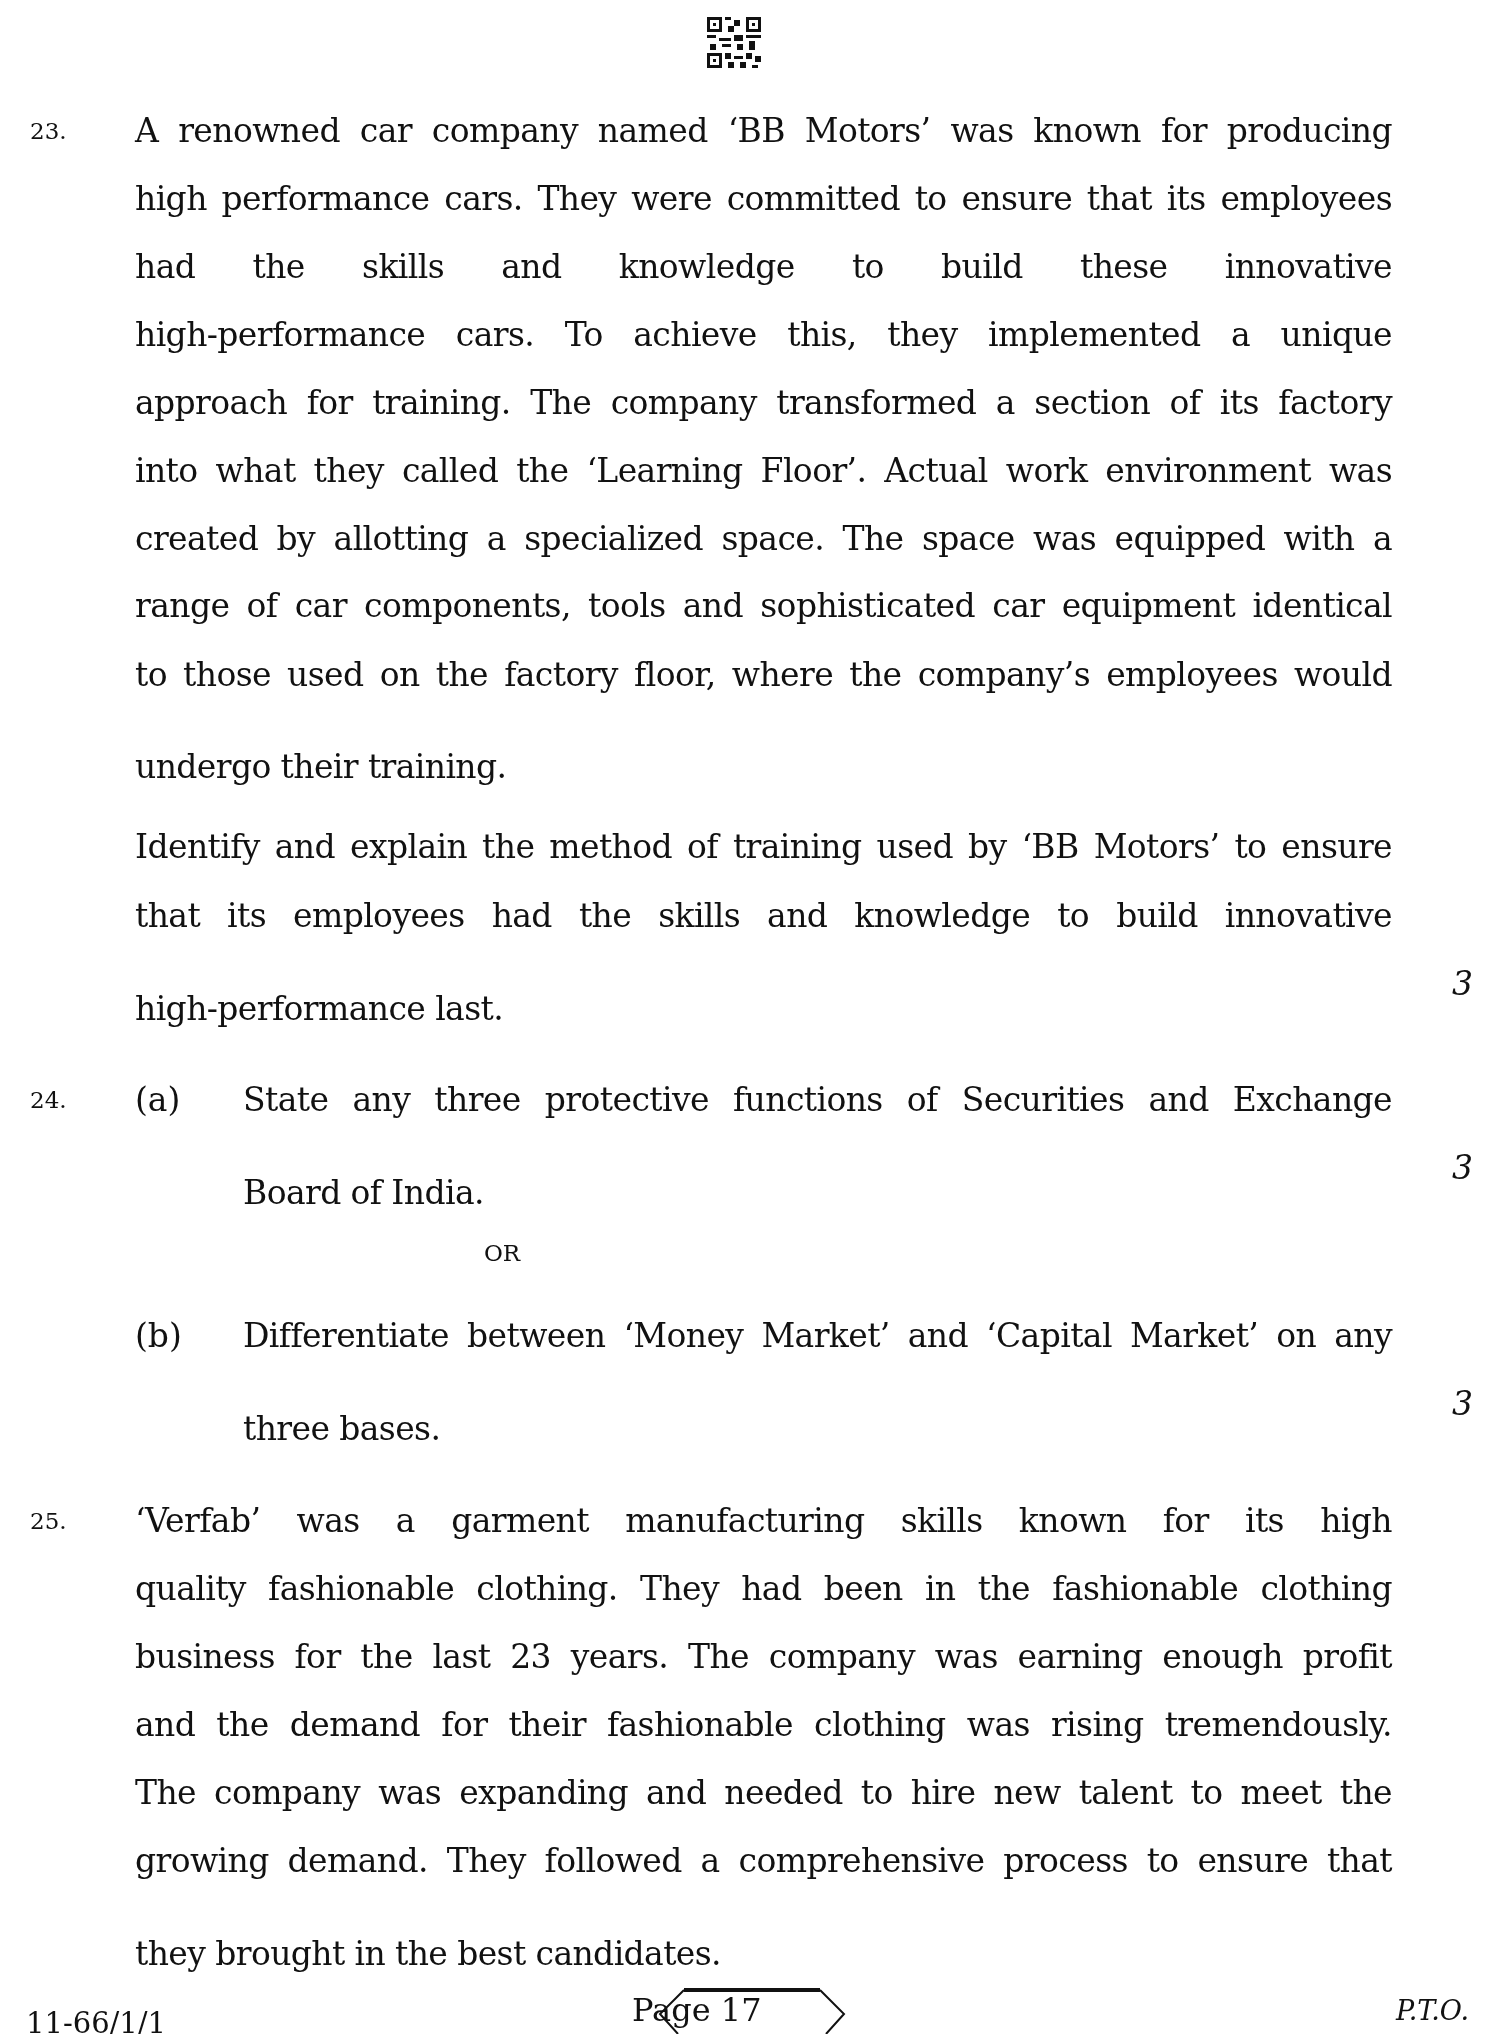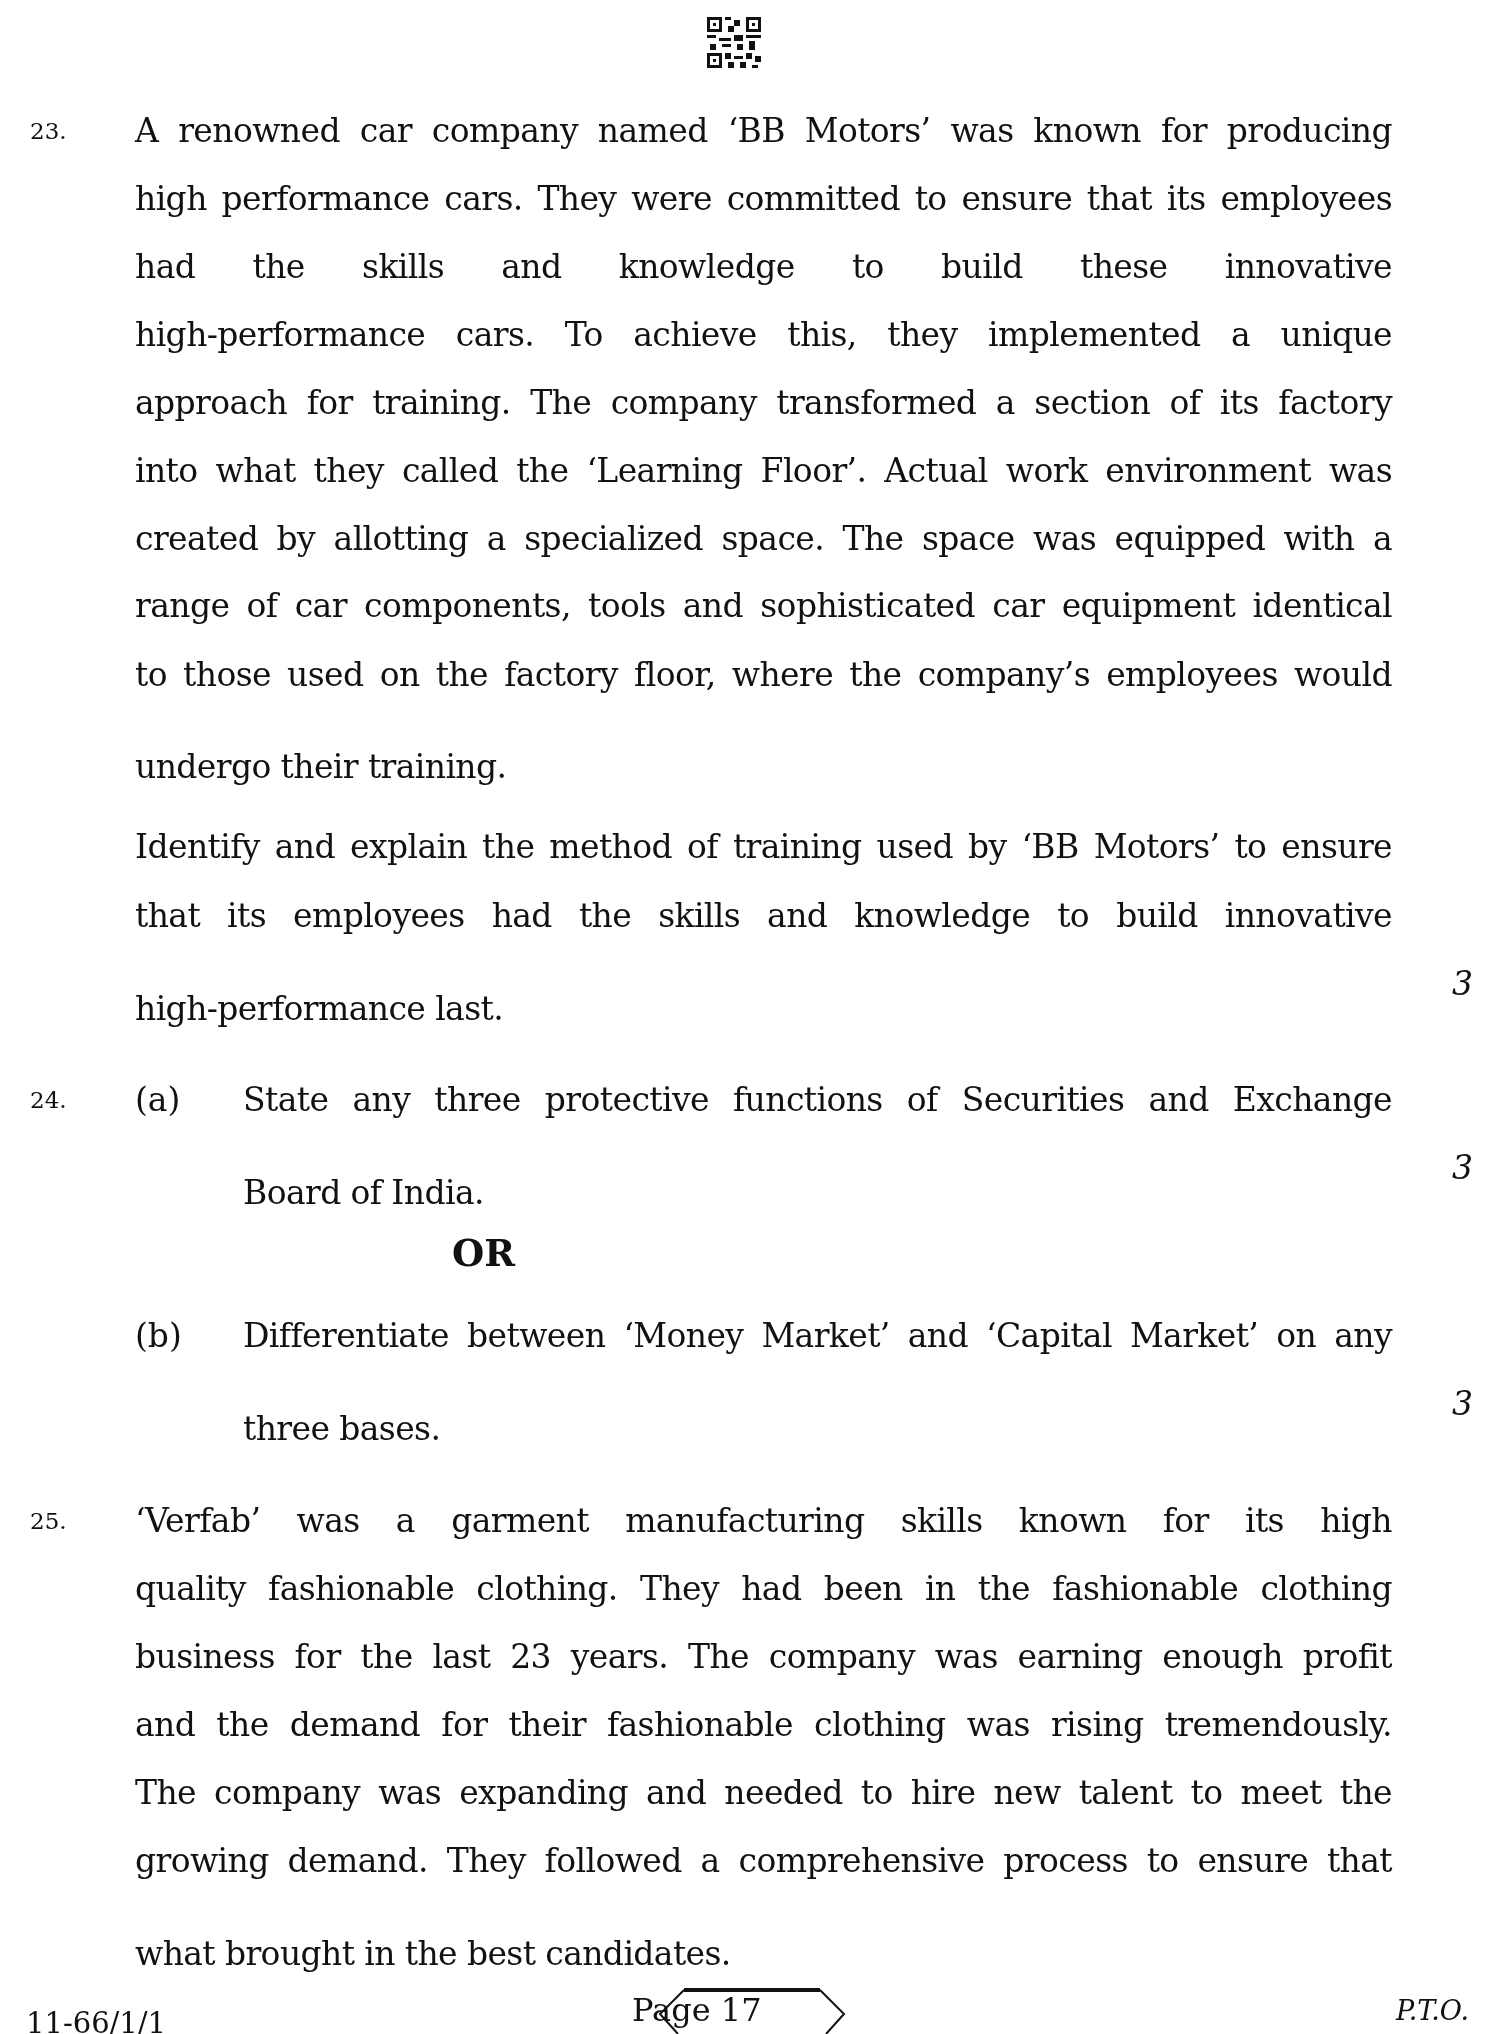--- a/index.html
+++ b/index.html
@@ -6,21 +6,21 @@
   body { width:1505px; height:2034px; position:relative; overflow:hidden;
          font-family:"DejaVu Serif","Liberation Serif",serif; color:#111; }
   .qr { position:absolute; left:707px; top:16px; width:54px; height:52px; }
   .line { position:absolute; left:135px; width:1257px; height:40px; line-height:40px;
           font-size:33px; text-align:justify; text-align-last:justify; white-space:nowrap; letter-spacing:-0.6px;
           transform:translateY(-20px); }
   .line.last { text-align-last:left;margin-top:25px; }
   .sub { left:243px; width:1149px; }
   .qnum { position:absolute; left:30px; font-size:23px; font-weight:normal; line-height:40px; transform:translateY(-20px); }
   .part { position:absolute; left:135px; font-size:33px; line-height:40px; transform:translateY(-20px); }
-  .or { position:absolute; left:452px; font-size:37px; font-weight:bold; line-height:40px; transform:translateY(-20px); }
+  .or { position:absolute; left:484px; font-size:23px; font-weight:normal; line-height:40px; transform:translateY(-20px); }
   .marks { position:absolute; left:1452px; font-size:33px; font-style:italic; line-height:40px; transform:translateY(-20px); }
   .footer-left { position:absolute; left:26px; top:1991px; font-size:29px; line-height:40px;margin-top:12px; }
   .footer-right { position:absolute; right:36px; top:1991px; font-size:27px; font-style:italic; line-height:40px; }
   .page-box { position:absolute; left:632px; top:1986px; width:240px; height:48px; }
   .page-box svg { position:absolute; left:0; top:0; }
   .page-label { position:absolute; left:0; width:240px; top:4px; text-align:left; font-size:32px; line-height:40px; }
 </style>
 </head>
 <body>
 
@@ -86,21 +86,21 @@
 <div class="line sub last" style="top:1404px">three bases.</div>
 <div class="marks" style="top:1404px">3</div>
 
 <div class="qnum" style="top:1521px">25.</div>
 <div class="line" style="top:1521px">‘Verfab’ was a garment manufacturing skills known for its high</div>
 <div class="line" style="top:1589px">quality fashionable clothing. They had been in the fashionable clothing</div>
 <div class="line" style="top:1657px">business for the last 23 years. The company was earning enough profit</div>
 <div class="line" style="top:1725px">and the demand for their fashionable clothing was rising tremendously.</div>
 <div class="line" style="top:1793px">The company was expanding and needed to hire new talent to meet the</div>
 <div class="line" style="top:1861px">growing demand. They followed a comprehensive process to ensure that</div>
-<div class="line last" style="top:1929px">what brought in the best candidates.</div>
+<div class="line last" style="top:1929px">they brought in the best candidates.</div>
 
 <div class="footer-left">11-66/1/1</div>
 <div class="page-box">
   <svg width="240" height="48" viewBox="0 0 240 48">
     <polyline points="52,4 188,4" fill="none" stroke="#111" stroke-width="4"></polyline>
     <polyline points="52,4 28,28 46,48" fill="none" stroke="#111" stroke-width="2"></polyline>
     <polyline points="188,4 212,28 194,48" fill="none" stroke="#111" stroke-width="2"></polyline>
   </svg>
   <div class="page-label">Page 17</div>
 </div>

